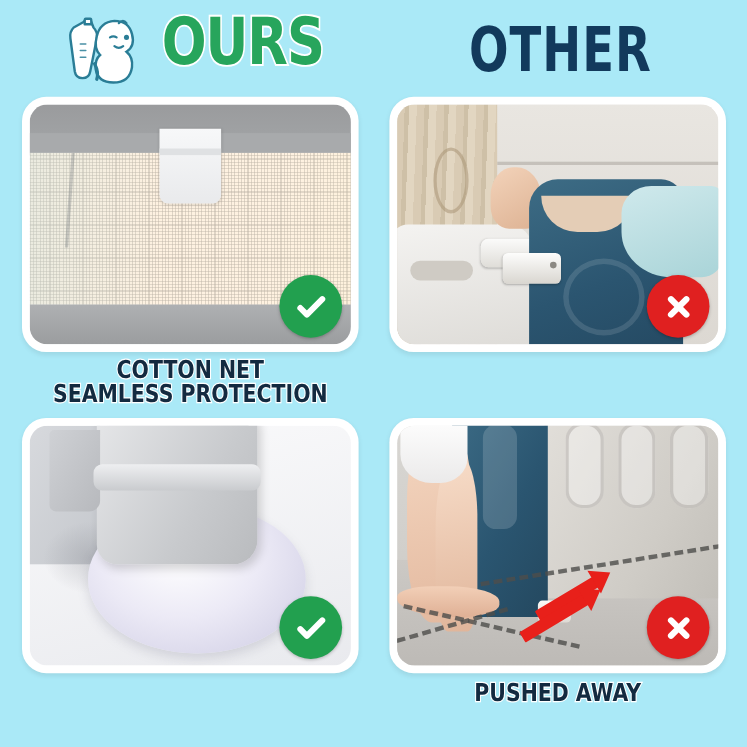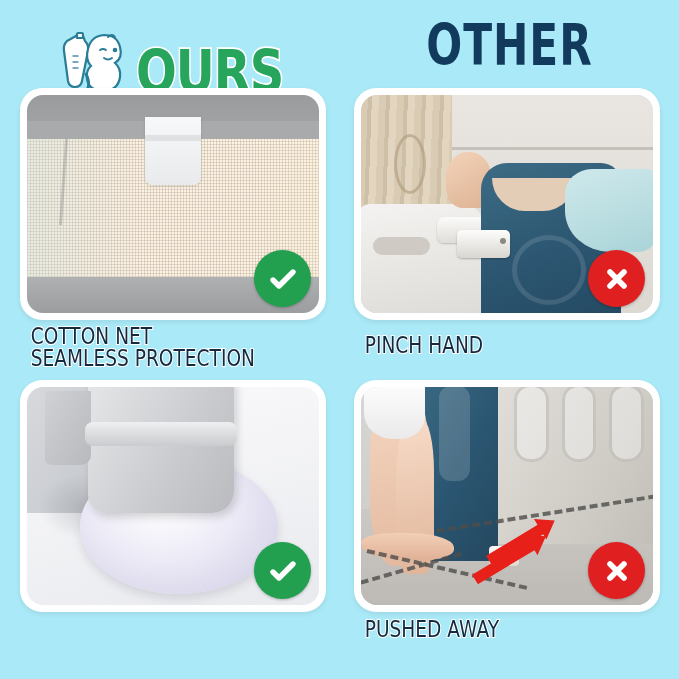--- a/index.html
+++ b/index.html
@@ -7,21 +7,21 @@
     width:679px;height:679px;
     background:#aae9f7;
     font-family:"Liberation Sans", sans-serif;
     overflow:hidden;
     position:relative;
   }
   .stage{position:absolute;inset:0;}
 
   
   .header{position:absolute;left:0;top:0;width:679px;height:86px;}
-  .brand{position:absolute;left:56px;top:24px;width:280px;height:74px;display:flex;align-items:flex-end;gap:6px;}
+  .brand{position:absolute;left:56px;top:12px;width:280px;height:74px;display:flex;align-items:flex-start;gap:17px;}
   .logo-mark{width:76px;height:70px;flex:0 0 auto;}
   .brand-word{
     font-family:"DejaVu Sans", sans-serif;
     font-weight:bold;
     font-size:50px;
     letter-spacing:-1px;
     color:#27a55c;
     -webkit-text-stroke:3px #ffffff;
     paint-order:stroke fill;
     line-height:52px;
@@ -42,22 +42,22 @@
   
   .card{position:absolute;background:#ffffff;border-radius:22px;
         box-shadow:0 2px 5px rgba(0,0,0,.08);padding:7px;box-sizing:border-box;}
   .card .shot{position:relative;width:100%;height:100%;border-radius:16px;overflow:hidden;}
   .c1{left:20px; top:88px;  width:306px;height:232px;}
   .c2{left:354px;top:88px;  width:306px;height:232px;}
   .c3{left:20px; top:380px; width:306px;height:232px;}
   .c4{left:354px;top:380px; width:306px;height:232px;}
 
   
-  .cap{position:absolute;
-       font-family:"DejaVu Sans", sans-serif;font-weight:normal;
+  .cap{position:absolute;text-align:center;
+       font-family:"DejaVu Sans", sans-serif;font-weight:bold;
        color:#132a40;font-size:20px;line-height:22px;letter-spacing:0px;
        -webkit-text-stroke:2px #ffffff; paint-order:stroke fill;}
   .cap span{display:block;transform:scaleY(1.12) scaleX(0.93);}
   .cap1{left:20px;top:325px;width:306px;}
   .cap2{left:354px;top:334px;width:306px;}
   .cap3{left:20px;top:618px;width:306px;}
   .cap4{left:354px;top:618px;width:306px;}
 
   
   .badge{position:absolute;right:8px;bottom:6px;width:57px;height:57px;border-radius:50%;
@@ -240,23 +240,20 @@
         <div class="ph-arm"></div>
         <div class="ph-clip"></div>
       </div>
       <div class="badge no">
         <svg width="34" height="34" viewBox="0 0 34 34">
           <path d="M10 10 L24 24 M24 10 L10 24" fill="none" stroke="#fff" stroke-width="5.6" stroke-linecap="round"></path>
         </svg>
       </div>
     </div>
   </div>
-  <div class="cap cap2">
-    <span>PINCH HAND</span>
-  </div>
 
   <div class="card c3">
     <div class="shot">
       <div class="sc">
         <div class="sc-wall"></div>
         <div class="sc-shadow"></div>
         <div class="sc-pad"></div>
         <div class="sc-cylinder"></div>
         <div class="sc-leg"></div>
         <div class="sc-notch"></div>

